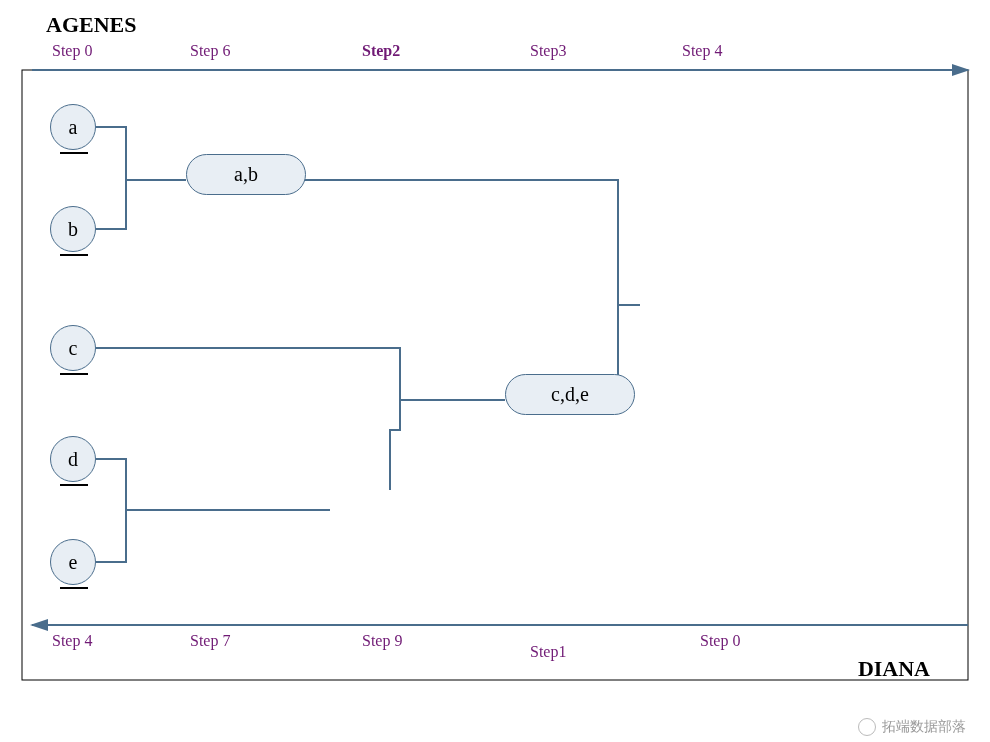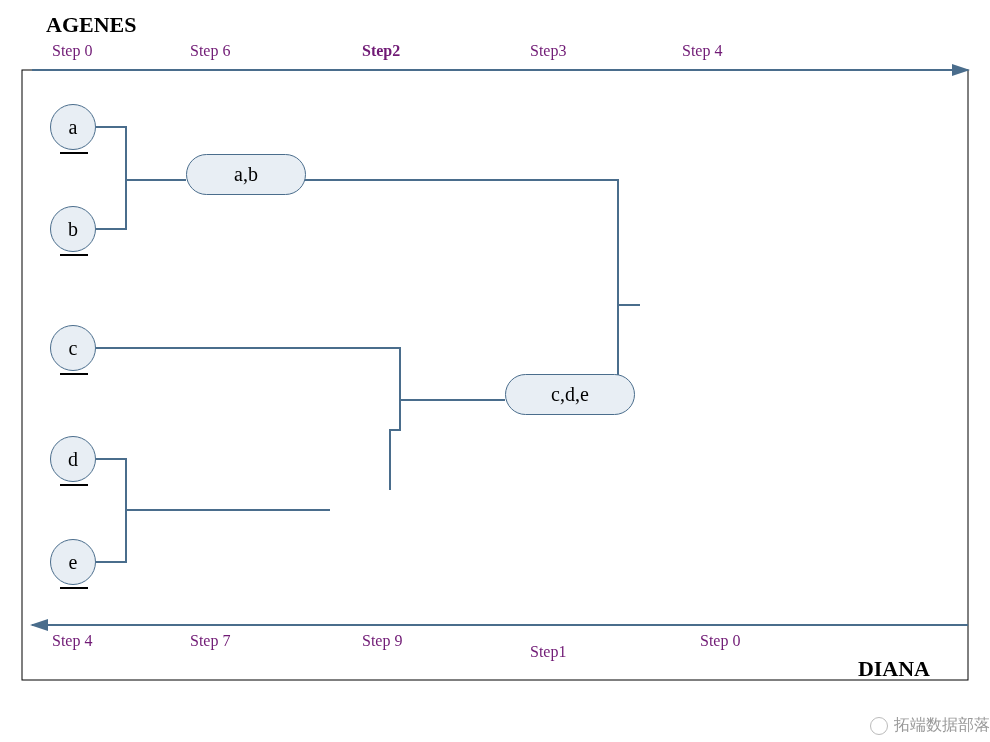--- a/index.html
+++ b/index.html
@@ -4,21 +4,21 @@
 <style>
   html,body{margin:0;padding:0;width:990px;height:742px;background:#fff;font-family:"Times New Roman",serif;}
   #stage{position:relative;width:990px;height:742px;}
   svg{position:absolute;left:0;top:0;}
   .title{position:absolute;font-weight:bold;font-size:22px;color:#000;}
   .step{position:absolute;font-size:16px;color:#701a75;}
   .node{position:absolute;border:1.5px solid #4a6d8c;background:#e8eef4;border-radius:999px;display:flex;align-items:center;justify-content:center;font-size:20px;color:#000;box-sizing:border-box;}
   .circ{width:46px;height:46px;}
   .pill{height:41px;padding:0 26px;border-radius:26px;}
   .shadow{position:absolute;height:2px;background:#000;width:28px;}
-  .wm{position:absolute;right:0;bottom:6px;font-family:sans-serif;font-size:16px;color:#999;display:flex;align-items:center;gap:6px;}
+  .wm{position:absolute;right:24px;bottom:6px;font-family:sans-serif;font-size:14px;color:#999;display:flex;align-items:center;gap:6px;}
   .wm .ic{width:18px;height:18px;border:1px solid #bbb;border-radius:50%;box-sizing:border-box;}
 </style>
 </head>
 <body>
 
 <div id="stage">
 
   <svg width="990" height="742">
     <defs>
       <marker id="arR" markerWidth="10" markerHeight="10" refX="8" refY="3" orient="auto">

